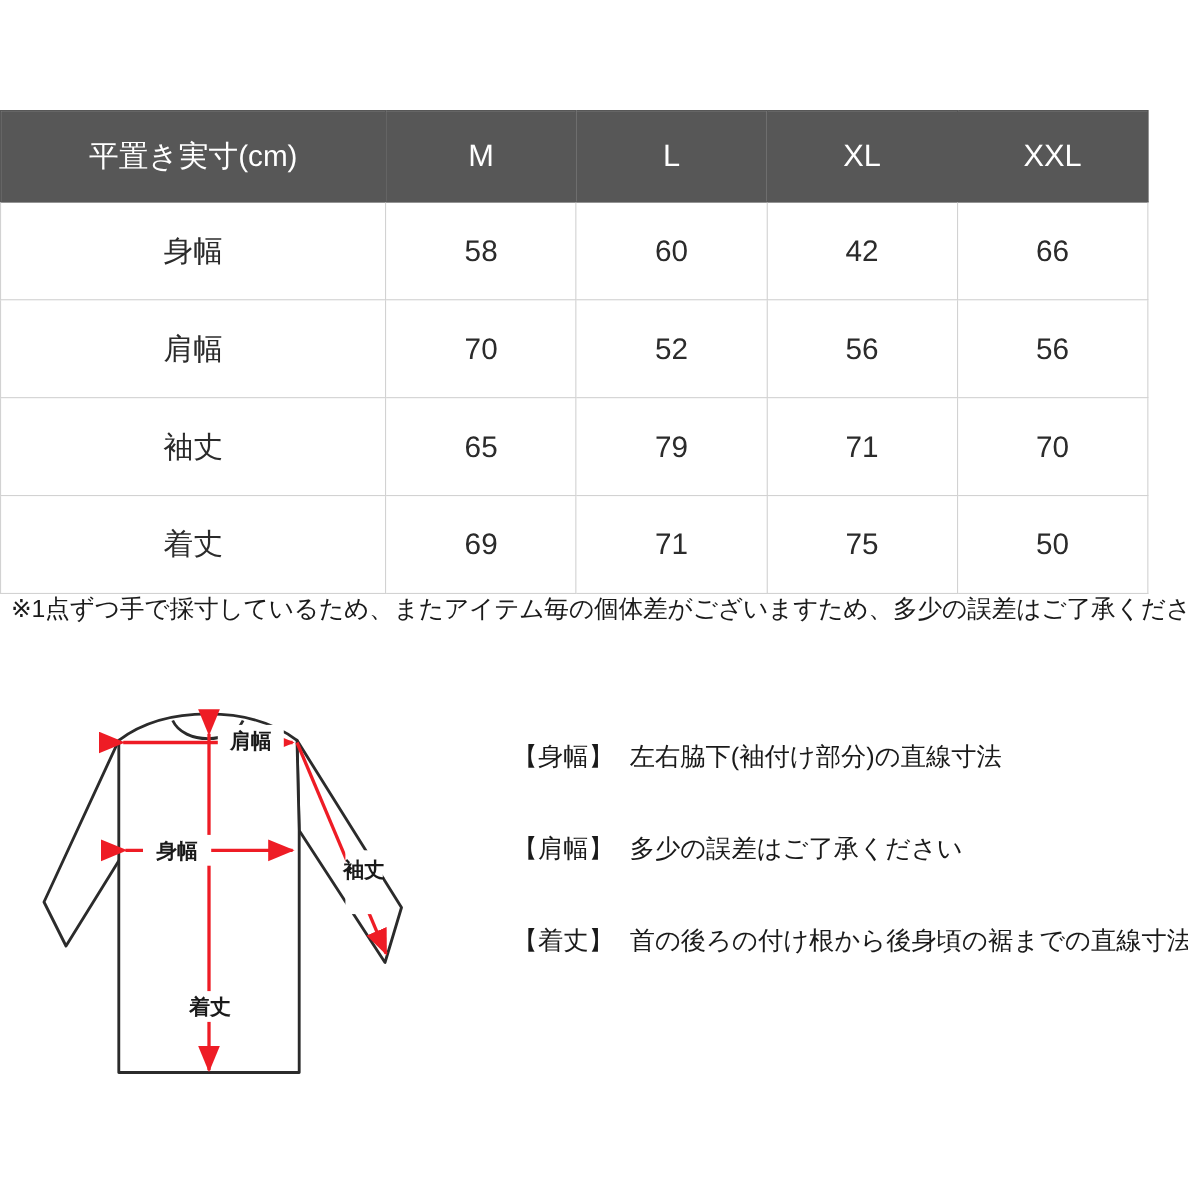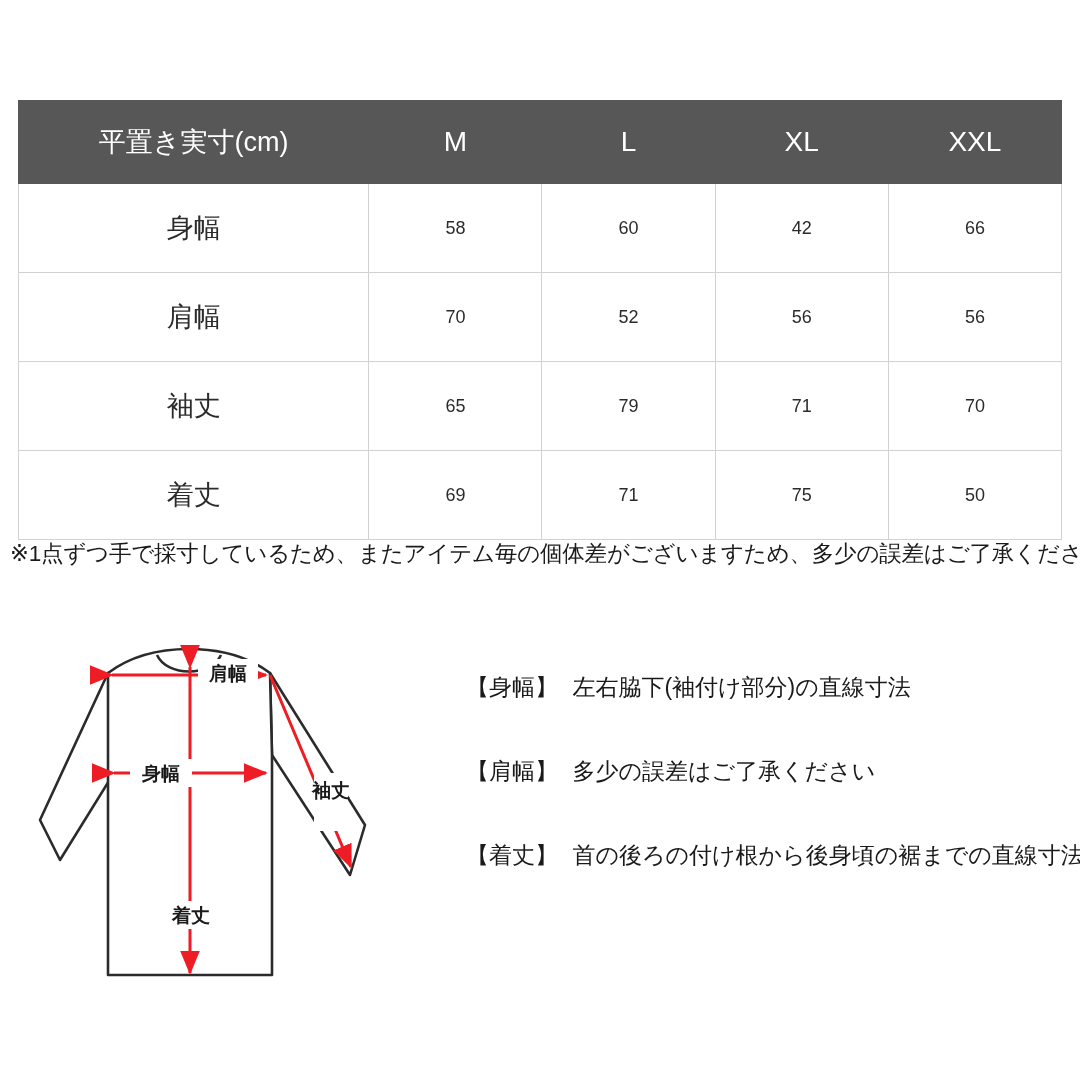--- a/index.html
+++ b/index.html
@@ -16,35 +16,35 @@
   }
   .page {
     position: relative;
     width: 1080px;
     height: 1080px;
   }
 
   
   .table-wrap {
     position: absolute;
-    left: 18px;
+    left: 0;
     top: 100px;
     width: 1044px;
   }
   table.size-table {
     border-collapse: collapse;
     width: 100%;
     table-layout: fixed;
   }
   table.size-table th,
   table.size-table td {
     border: 1px solid #d2d2d2;
     text-align: center;
     font-weight: normal;
-    font-size: 18px;
+    font-size: 27px;
     color: #2b2b2b;
     height: 88px;
     padding: 0;
   }
   table.size-table thead th {
     background: #575757;
     color: #ffffff;
     border: 1px solid #575757;
     height: 82px;
     font-size: 28px;

